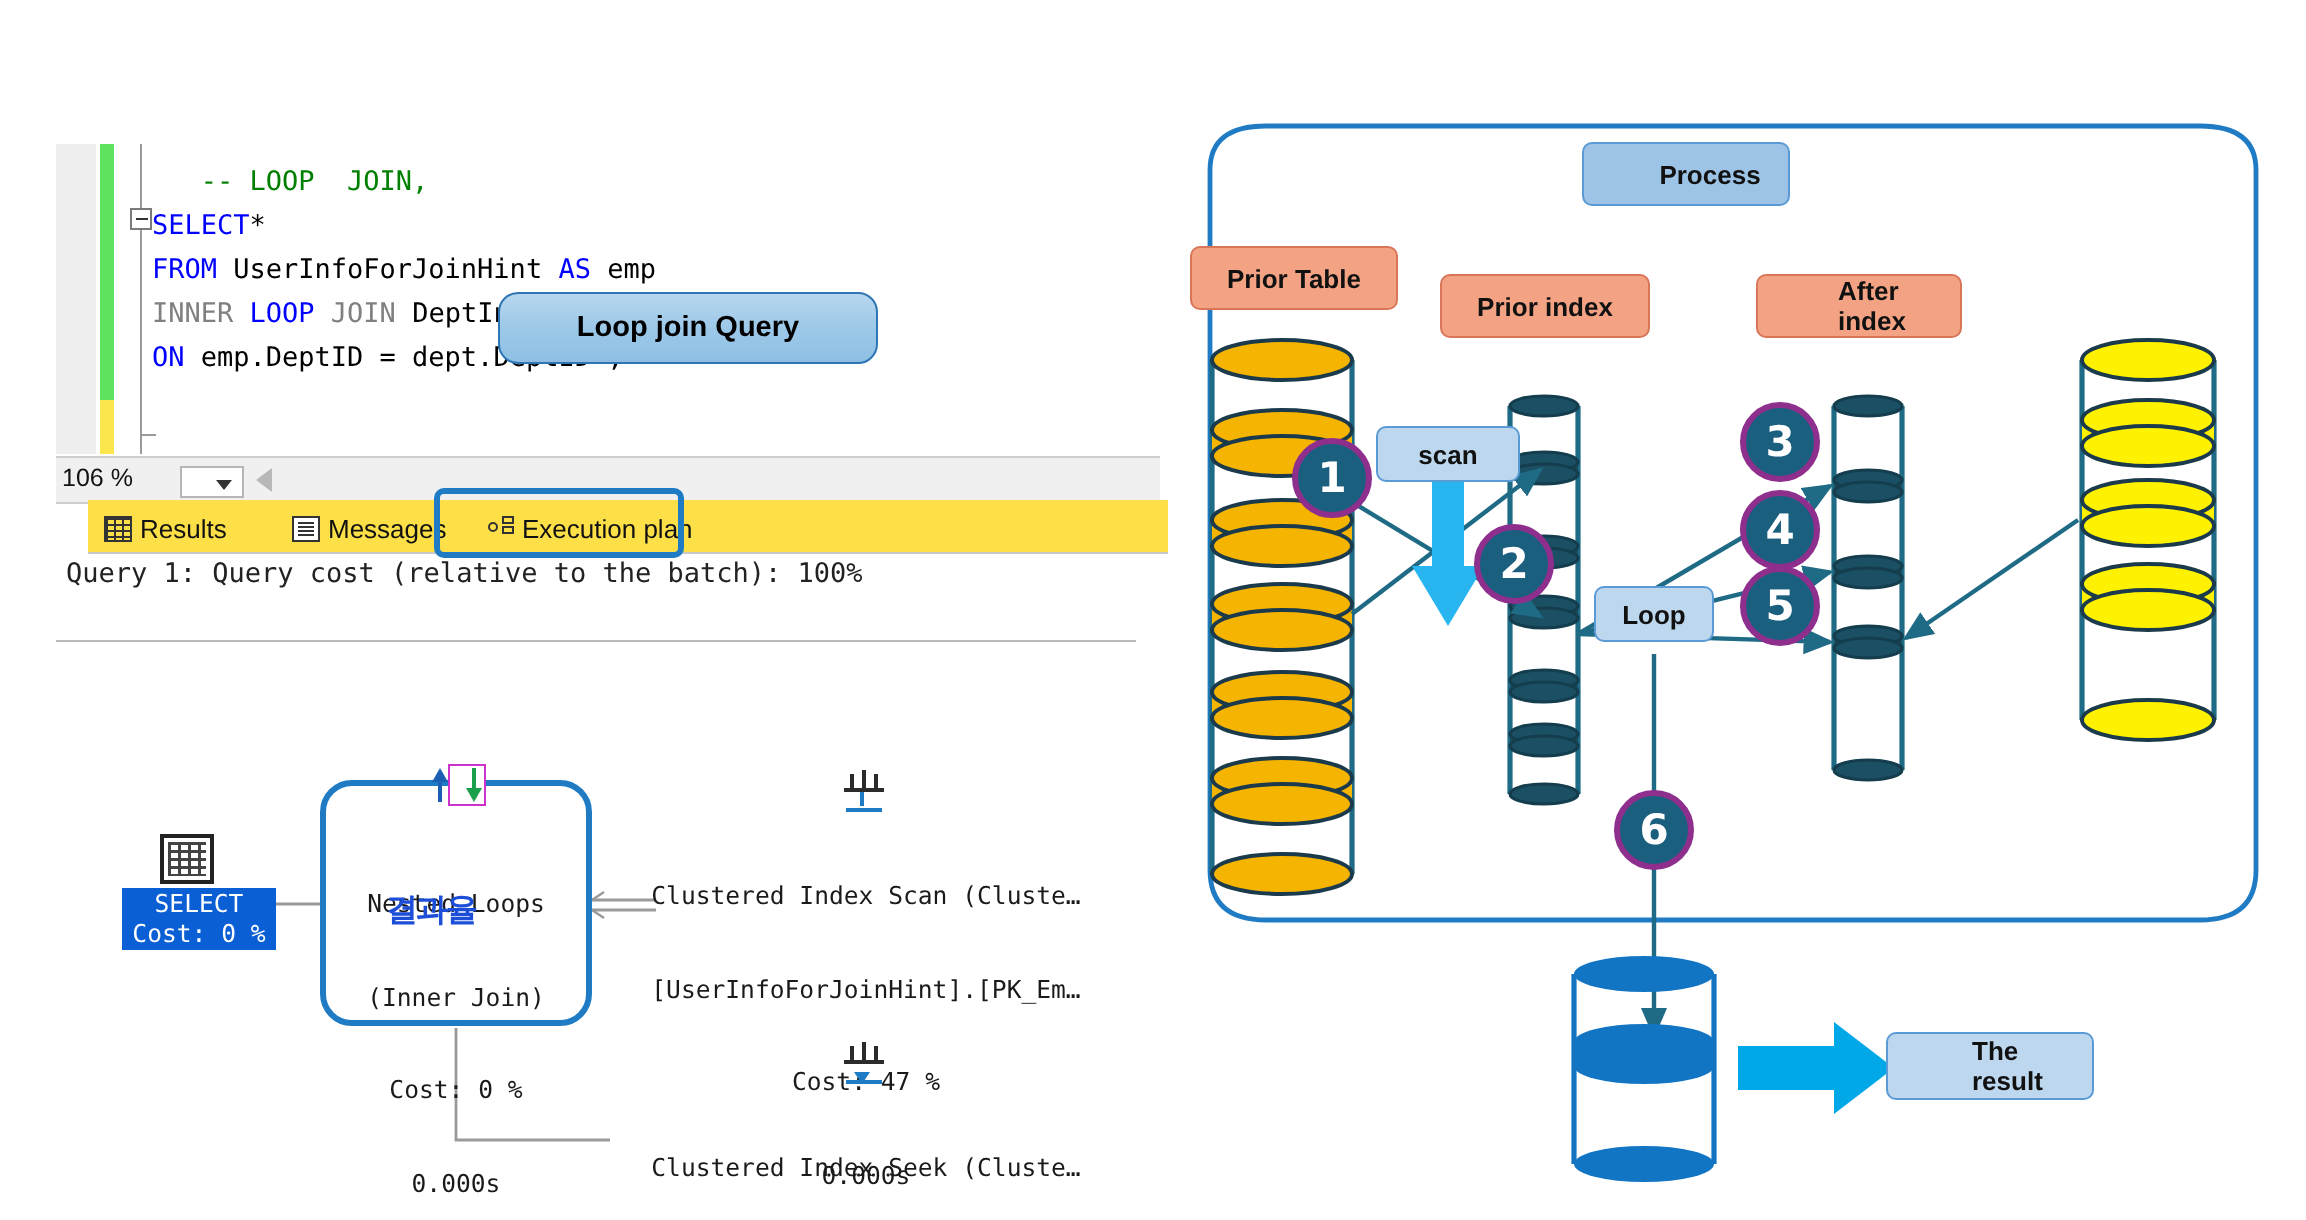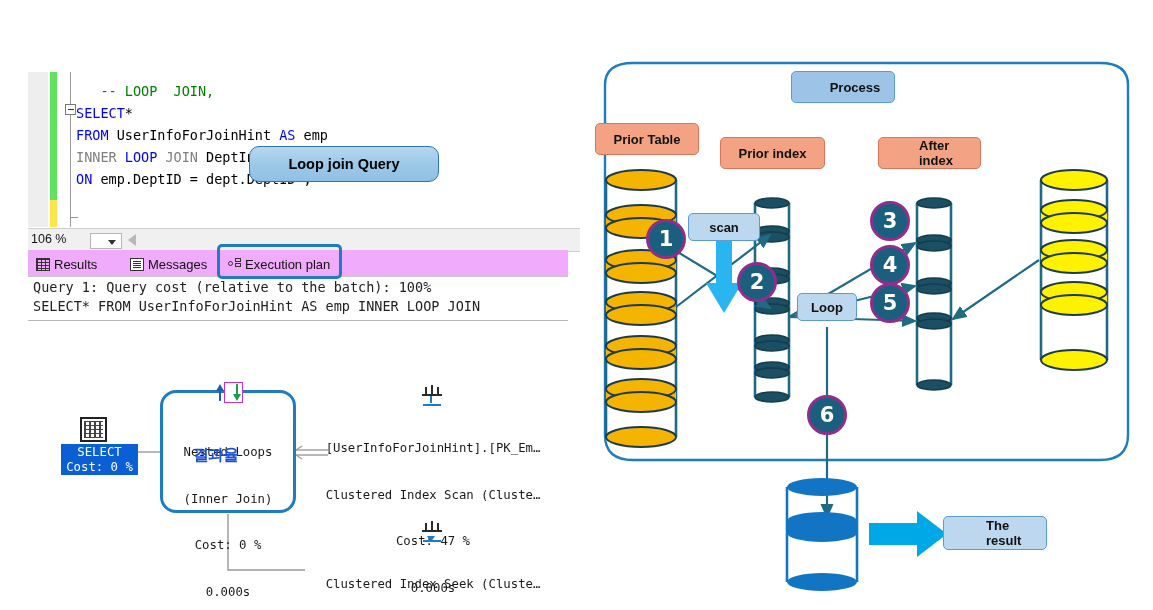--- a/index.html
+++ b/index.html
@@ -34,21 +34,21 @@
            border-top:1px solid #cfcfcf;border-bottom:1px solid #cfcfcf;}
   .zoomval{position:absolute;left:3px;top:3px;font-size:12.5px;color:#111;}
   .zoomcombo{position:absolute;left:62px;top:4px;width:30px;height:14px;border:1px solid #b6b6b6;
              background:#fff;}
   .zoomcombo:after{content:"";position:absolute;right:5px;top:6px;border-left:4px solid transparent;
              border-right:4px solid transparent;border-top:5px solid #333;}
   .zoomarr{position:absolute;left:100px;top:5px;width:0;height:0;border-top:6px solid transparent;
            border-bottom:6px solid transparent;border-right:8px solid #b8b8b8;}
 
   
-  .tabstrip{position:absolute;left:0;top:178px;width:540px;height:26px;background:#f0abfc;
+  .tabstrip{position:absolute;left:16px;top:178px;width:540px;height:26px;background:#fde047;
             border-bottom:1px solid #c8c8c8;text-decoration:underline;}
   .tab{position:absolute;top:4px;height:20px;display:flex;align-items:center;gap:4px;
        font-size:13px;color:#111;padding:0 4px;}
   .tab-results{left:4px;} .tab-messages{left:98px;} .tab-plan{left:196px;}
   .tico{width:14px;height:13px;display:inline-block;position:relative;}
   .tico-grid{border:1.4px solid #333;box-sizing:border-box;background:
       repeating-linear-gradient(#333 0 1px,transparent 1px 3px),
       repeating-linear-gradient(90deg,#333 0 1px,transparent 1px 4px);}
   .tico-msg{border:1.4px solid #333;box-sizing:border-box;background:#fff;}
   .tico-msg:after{content:"";position:absolute;left:2px;top:2px;width:8px;height:1px;
@@ -165,21 +165,20 @@
           <i></i>
           <i></i>
           <i></i>
         </span>
       <span>Execution plan</span>
     </div>
   </div>
   <div class="plan-highlight"></div>
 
   <div class="plan-summary">Query 1: Query cost (relative to the batch): 100%</div>
-  <div class="plan-summary" style="top:225px">SELECT* FROM UserInfoForJoinHint AS emp INNER LOOP JOIN</div>
   <div class="plan-sep"></div>
 
   <div class="plancanvas">
     <svg class="planlines" viewBox="0 0 540 290">
       <line x1="110" y1="130" x2="132" y2="130" stroke="#9a9a9a" stroke-width="1.4"></line>
       <polyline points="268,128 300,128" stroke="#9a9a9a" stroke-width="1.4" fill="none"></polyline>
       <polyline points="268,133 300,133" stroke="#9a9a9a" stroke-width="1.4" fill="none"></polyline>
       <polyline points="268,128 274,124" stroke="#9a9a9a" stroke-width="1.2" fill="none"></polyline>
       <polyline points="268,133 274,137" stroke="#9a9a9a" stroke-width="1.2" fill="none"></polyline>
       <polyline points="200,192 200,248 277,248" stroke="#9a9a9a" stroke-width="1.4" fill="none"></polyline>
@@ -211,22 +210,22 @@
 
     <div class="cis-icon pl-icon">
       <i class="v1"></i>
         <i class="v2"></i>
         <i class="v3"></i>
         <i class="bar"></i>
         <i class="und"></i>
       <i class="arw"></i>
     </div>
     <div class="cis-text pl-mono">
+      <div>Clustered Index Scan (Cluste…</div>
       <div>[UserInfoForJoinHint].[PK_Em…</div>
-      <div>Clustered Index Scan (Cluste…</div>
       <div>Cost: 47 %</div>
       <div>0.000s</div>
       
       
     </div>
 
     <div class="cik-icon pl-icon">
       <i class="v1"></i>
         <i class="v2"></i>
         <i class="v3"></i>

